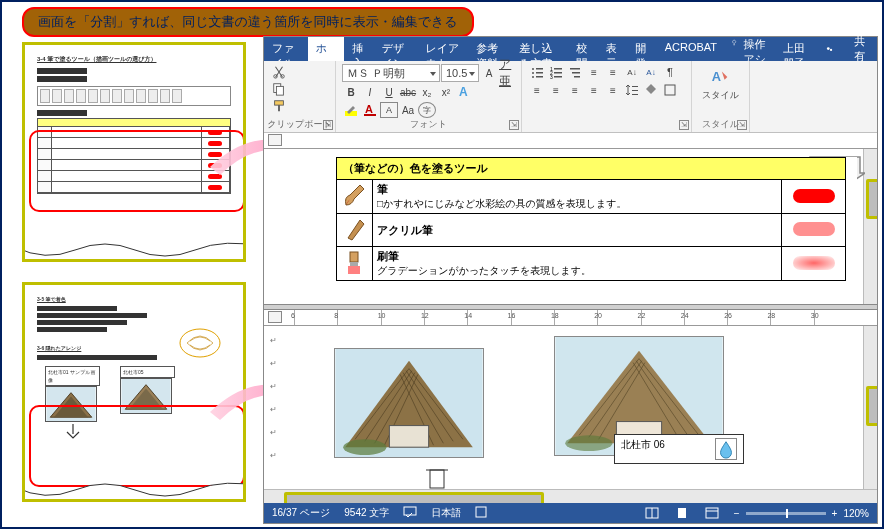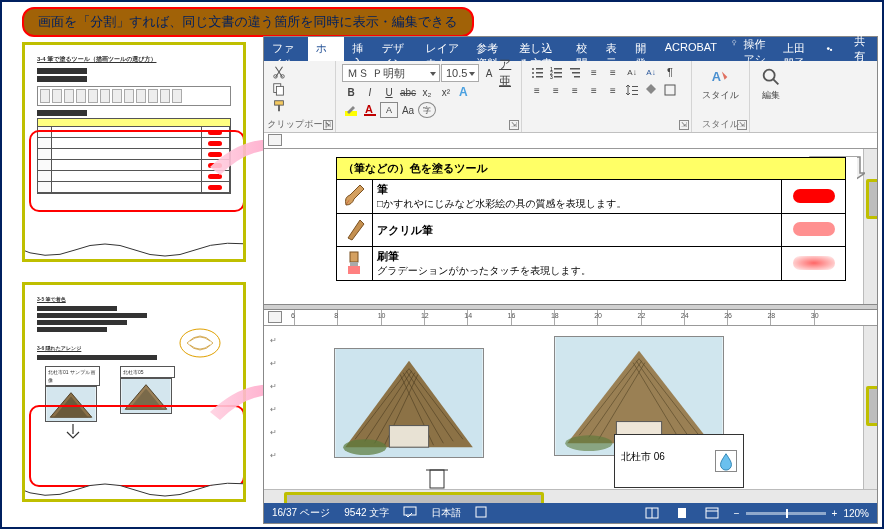--- a/index.html
+++ b/index.html
@@ -105,21 +105,21 @@
   .brush-ico{width:26px;height:26px;}
 
   
   .big-dn-arrow{position:absolute;right:12px;top:6px;width:60px;height:40px;}
 
   
   .roof-img{position:absolute;border:1px solid #888;}
   .roof-img svg{width:100%;height:100%;display:block;}
   .img-a{left:70px;top:22px;width:150px;height:110px;}
   .img-b{left:290px;top:10px;width:170px;height:120px;}
-  .label-card{position:absolute;left:350px;top:108px;border:1px solid #333;background:#fff;padding:15px 6px;font-size:10px;width:130px;}
+  .label-card{position:absolute;left:350px;top:108px;border:1px solid #333;background:#fff;padding:3px 6px;font-size:10px;width:130px;}
   .label-card .dropic{float:right;width:22px;height:22px;border:1px solid #888;margin-left:4px;}
   .tiny-door{position:absolute;left:160px;top:140px;width:26px;height:24px;}
 
   
   .vscroll{position:absolute;right:0;top:0;bottom:0;width:14px;background:#e8e8e8;border-left:1px solid #bbb;}
   .vscroll .thumb{position:absolute;left:2px;right:2px;background:#bdbdbd;border-radius:2px;}
   .hscroll{height:14px;background:#e8e8e8;border-top:1px solid #bbb;position:relative;}
   .hscroll .thumb{position:absolute;top:2px;bottom:2px;background:#bdbdbd;border-radius:2px;}
 
   .status{height:20px;background:#2b579a;color:#fff;display:flex;align-items:center;font-size:10px;padding:0 8px;gap:14px;}
@@ -365,20 +365,21 @@
               <svg width="14" height="14">
                 <text x="2" y="10" font-size="11" fill="#c00000" font-weight="bold">A</text>
                 <rect x="1" y="11" width="12" height="2" fill="#c00000"></rect>
               </svg>
             </div>
           <div class="rbtn-sm" style="border:1px solid #888;font-size:9px;">A</div>
           <div class="rbtn-sm">Aa</div>
           <div class="rbtn-sm" style="border:1px solid #888;border-radius:50%;font-size:8px;">字</div>
         </div>
       </div>
+      <div class="glabel">フォント</div>
       <div class="launcher">⇲</div>
     </div>
 
     <div class="rgroup" style="width:170px;">
       <div class="gbody" style="flex-direction:column;gap:2px;">
         <div class="rrow">
           <div class="rbtn-sm">
               <svg width="14" height="14">
                 <circle cx="3" cy="4" r="1" fill="#555"></circle>
                 <rect x="6" y="3" width="7" height="1.5" fill="#555"></rect>
@@ -453,31 +454,20 @@
               <text x="3" y="16" font-size="14" fill="#4a90d0" font-weight="bold">A</text>
               <path d="M14,6 L20,12 L17,15" fill="#e07060"></path>
             </svg>
         <span>スタイル</span>
       </div>
         </div>
       <div class="glabel">スタイル</div>
       <div class="launcher">⇲</div>
     </div>
 
-    <div class="rgroup" style="width:44px;border-right:none;">
-      <div class="gbody">
-          <div class="rbtn-lg">
-        <svg class="ico" viewBox="0 0 24 24">
-              <circle cx="10" cy="10" r="6" fill="none" stroke="#555" stroke-width="2"></circle>
-              <path d="M14,14 L20,20" stroke="#555" stroke-width="2"></path>
-            </svg>
-        <span>編集</span>
-      </div>
-        </div>
-    </div>
   </div>
 
   <div class="doc-wrap">
 
     <div class="ruler-h">
       <div style="position:absolute;left:4px;top:1px;width:14px;height:12px;border:1px solid #888;background:#f4f4f4;"></div>
     </div>
 
     <div class="pane pane1">
       <div class="vscroll">

